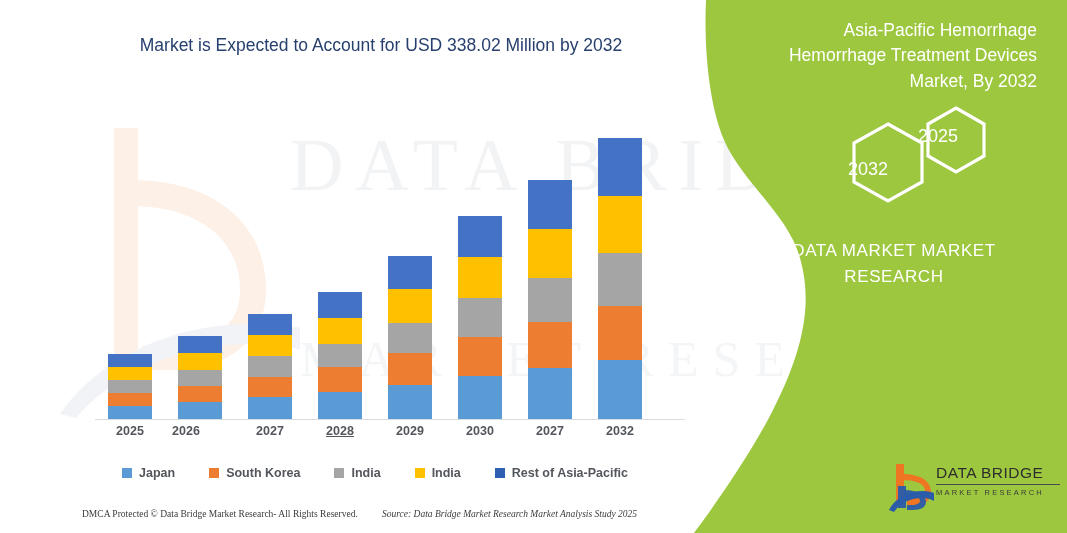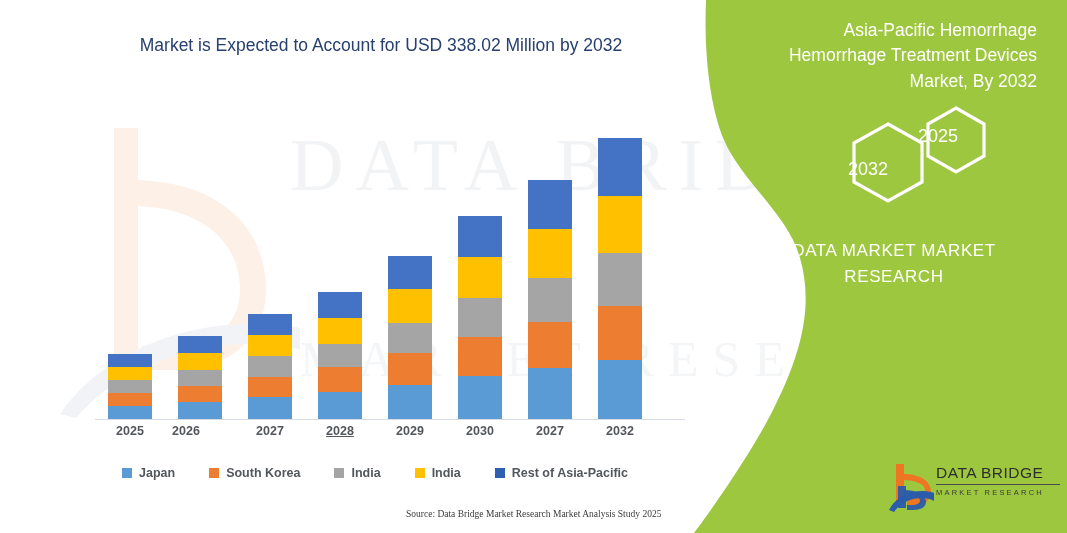--- a/index.html
+++ b/index.html
@@ -192,21 +192,21 @@
   
   .footer-left, .footer-right {
     position: absolute;
     top: 509px;
     font-family: "Liberation Serif", serif;
     font-size: 9.5px;
     color: #3b3b3b;
     white-space: nowrap;
   }
   .footer-left { left: 82px; }
-  .footer-right { left: 406px; }
+  .footer-right { left: 382px; font-style: italic; }
 
   
   .brand-logo {
     position: absolute;
     left: 888px;
     top: 458px;
     width: 172px;
     height: 56px;
   }
   .brand-logo-text {
@@ -370,20 +370,21 @@
       <div class="legend-item">
         <span class="legend-swatch" style="background: rgb(255, 192, 0);"></span>
         <span class="legend-text">India</span>
       </div>
       <div class="legend-item">
         <span class="legend-swatch" style="background: rgb(46, 95, 176);"></span>
         <span class="legend-text">Rest of Asia-Pacific</span>
       </div>
     </div>
 
+  <div class="footer-left">DMCA Protected © Data Bridge Market Research-  All Rights Reserved.</div>
   <div class="footer-right">Source: Data Bridge Market Research  Market Analysis Study 2025</div>
 
   <div class="brand-logo">
     <svg width="46" height="52" viewBox="0 0 46 52" style="position:absolute;left:0;top:2px;">
       <path d="M8 4 L8 44 L16 44 L16 4 Z" fill="#ee7623"></path>
       <path d="M14 14 C34 14 43 22 43 32 C43 40 37 45 27 45 L19 45 L19 38 L26 38
                C33 38 37 35 37 31 C37 24 29 20 14 20 Z" fill="#ee7623"></path>
       <path d="M1 50 C7 38 20 31 35 31 C40 31 44 32 46 33 L46 41
                C43 39 39 38 34 38 C23 38 12 43 6 52 Z" fill="#2b5caa"></path>
       <path d="M10 26 L10 48 L18 48 L18 26 Z" fill="#2b5caa" opacity="0.95"></path>

